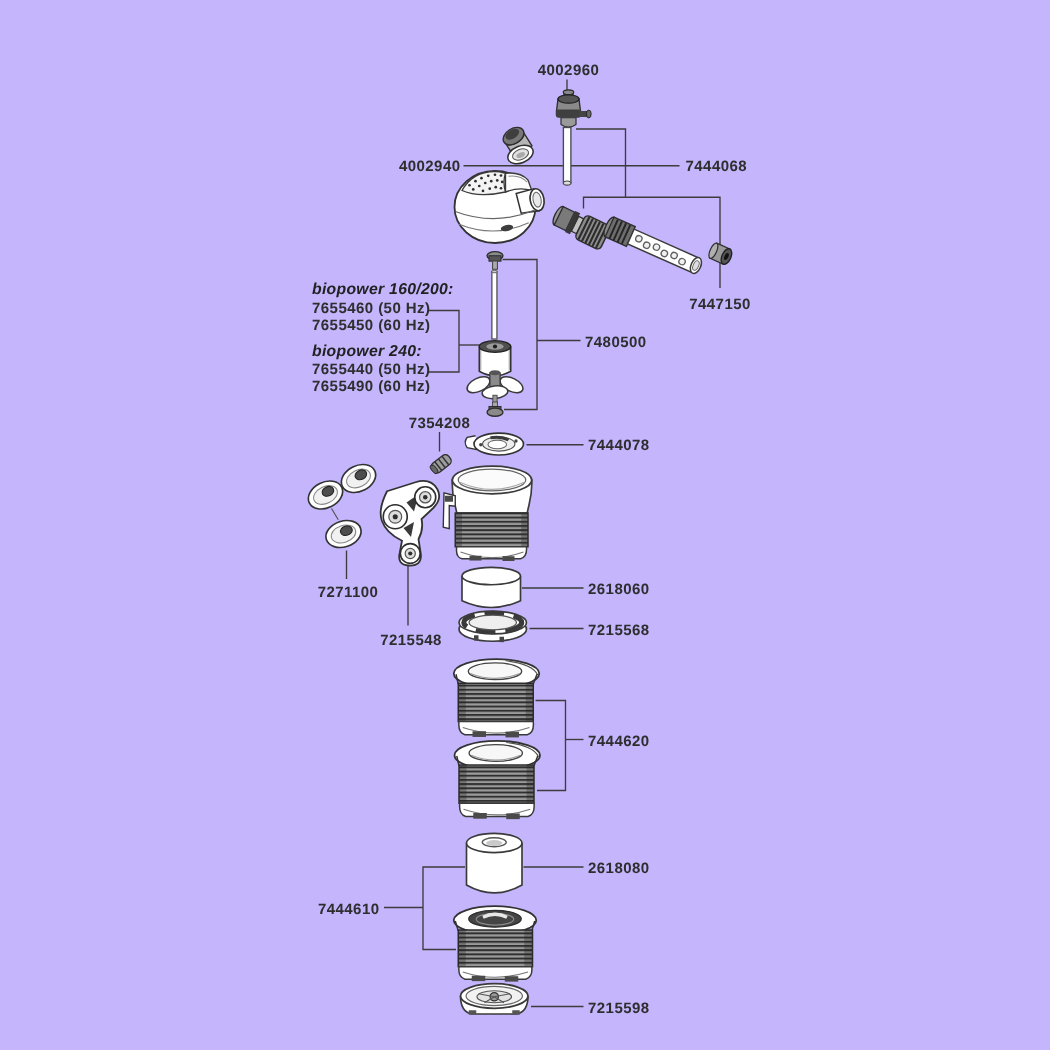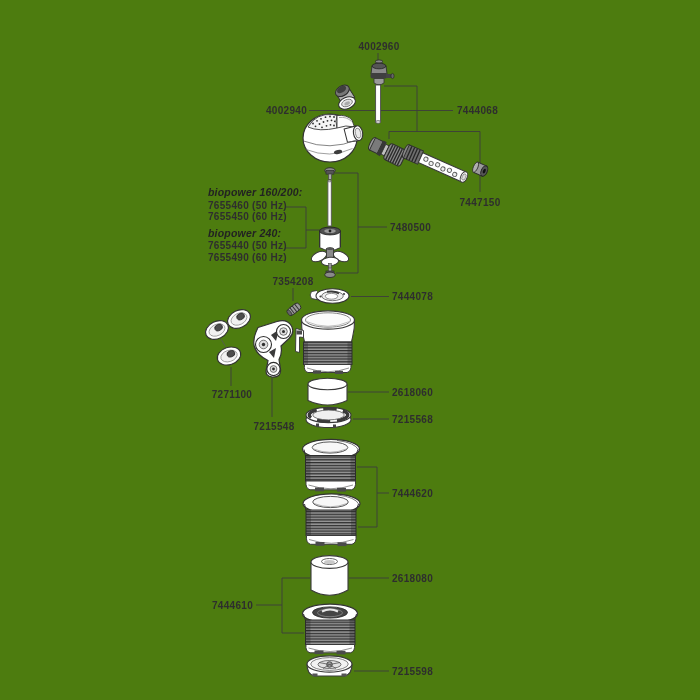--- a/index.html
+++ b/index.html
@@ -1,16 +1,16 @@
 <!DOCTYPE html>
 <html><head>
 <meta charset="utf-8">
 <style>
   html,body{margin:0;padding:0;background:#ffffff;}
-  #stage{position:relative;width:700px;height:700px;background:#4d7c0f;overflow:hidden;}
+  #stage{position:relative;width:700px;height:700px;background:#c4b5fd;overflow:hidden;}
   svg{display:block;}
   .ln{stroke:#3c3c3c;stroke-width:0.9;fill:none;}
   text.lbl{font-family:"Liberation Sans",sans-serif;font-size:10px;font-weight:700;fill:#2e2e2e;letter-spacing:0.3px;}
   text.bp{font-family:"Liberation Sans",sans-serif;font-size:10.5px;font-weight:700;font-style:italic;fill:#222;letter-spacing:0.2px;}
 </style>
 </head>
 <body>
 
 <div id="stage">
 <svg width="700" height="700" viewBox="0 0 700 700">

